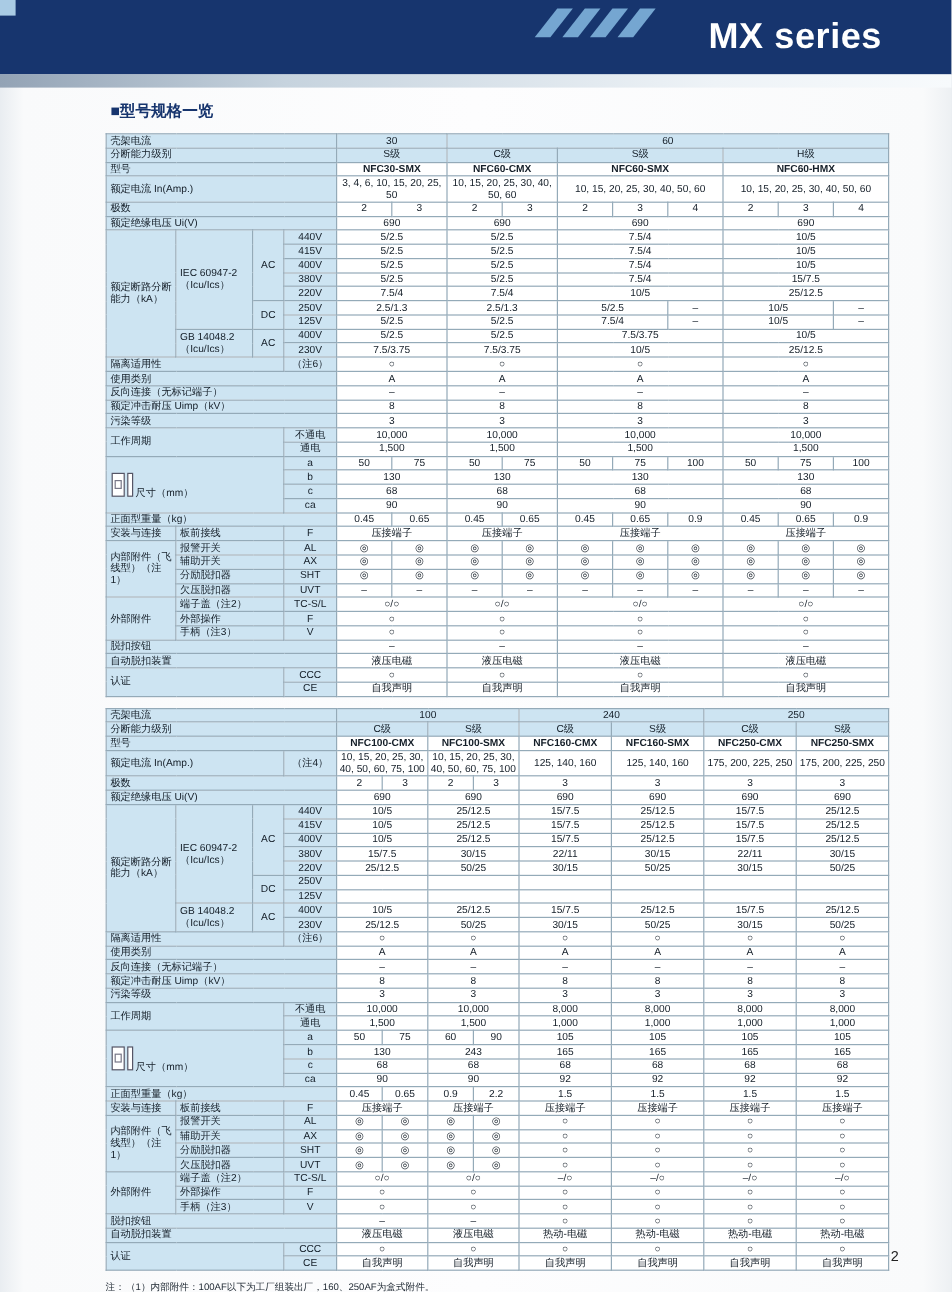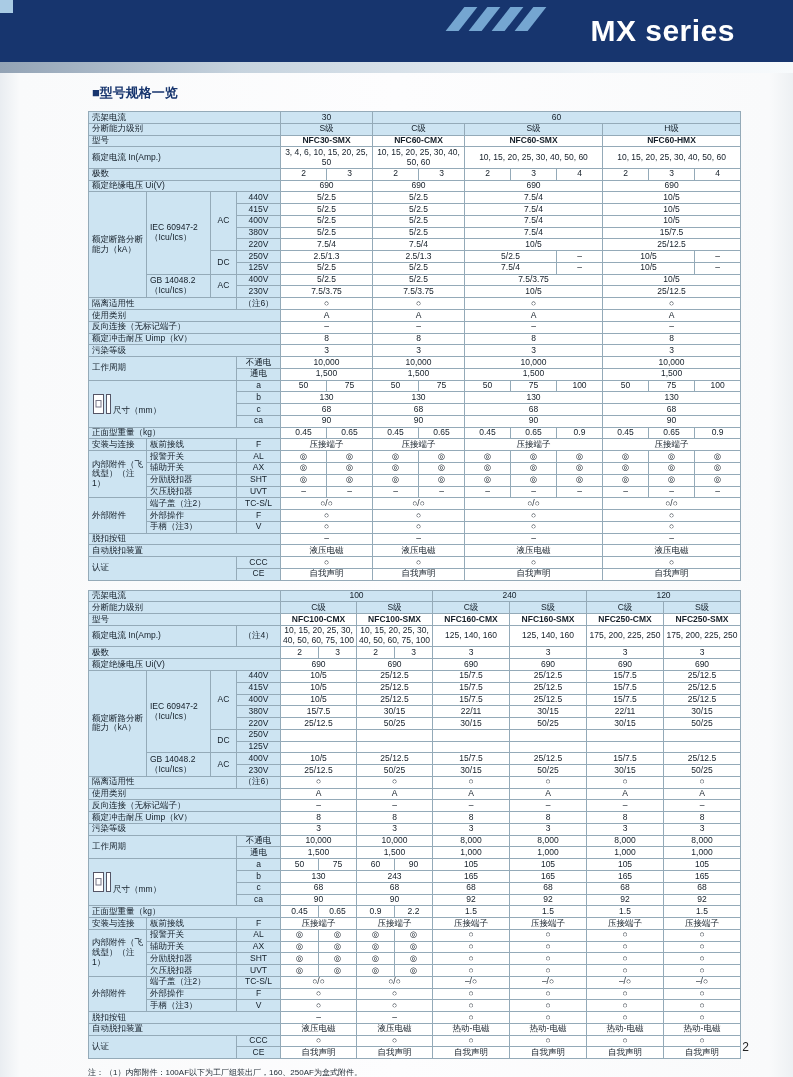--- a/index.html
+++ b/index.html
@@ -459,21 +459,21 @@
           <col style="width: 77px;">
           <col style="width: 77px;">
           <col style="width: 77px;">
           <col style="width: 77px;">
         </colgroup>
         <tbody>
           <tr>
             <td colspan="4" rowspan="1" class="c-L">壳架电流</td>
             <td colspan="4" rowspan="1" class="c-H">100</td>
             <td colspan="2" rowspan="1" class="c-H">240</td>
-            <td colspan="2" rowspan="1" class="c-H">120</td>
+            <td colspan="2" rowspan="1" class="c-H">250</td>
           </tr>
           <tr>
             <td colspan="4" rowspan="1" class="c-L">分断能力级别</td>
             <td colspan="2" rowspan="1" class="c-H">C级</td>
             <td colspan="2" rowspan="1" class="c-H">S级</td>
             <td colspan="1" rowspan="1" class="c-H">C级</td>
             <td colspan="1" rowspan="1" class="c-H">S级</td>
             <td colspan="1" rowspan="1" class="c-H">C级</td>
             <td colspan="1" rowspan="1" class="c-H">S级</td>
           </tr>

